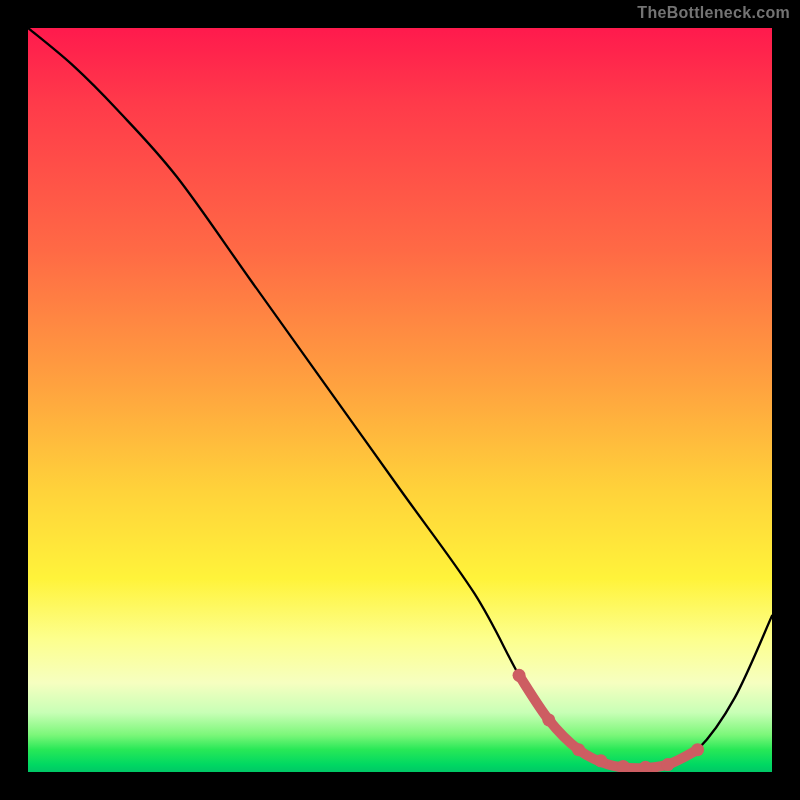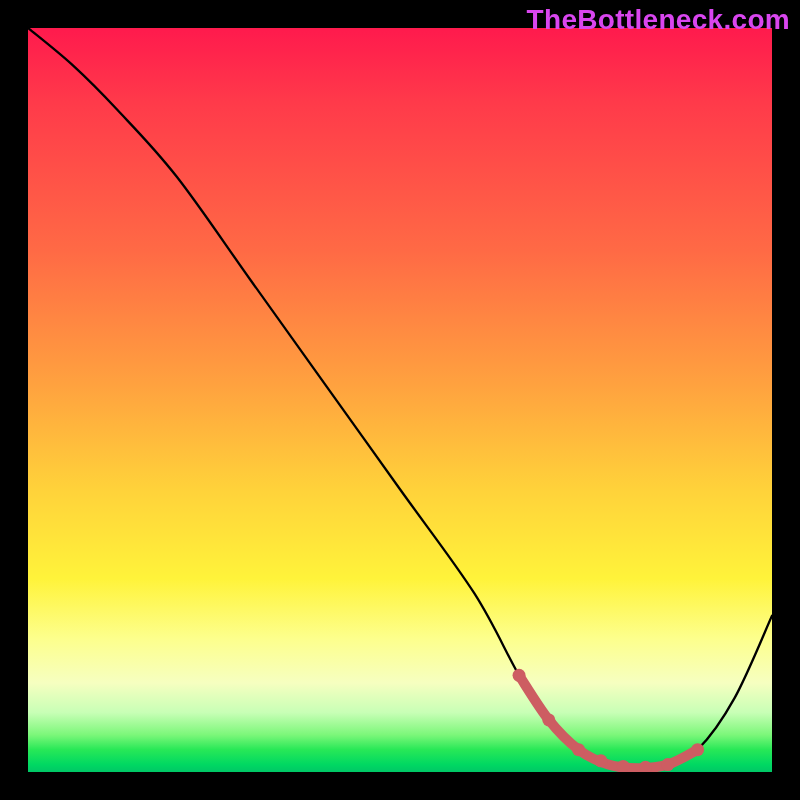--- a/index.html
+++ b/index.html
@@ -14,22 +14,22 @@
   .frame {
     position: relative;
     width: 800px;
     height: 800px;
     background: #000;
   }
   .watermark {
     position: absolute;
     top: 4px;
     right: 10px;
-    color: #d946ef;
-    font-size: 28px;
+    color: #737373;
+    font-size: 16px;
     font-weight: 600;
     letter-spacing: 0.3px;
     z-index: 5;
   }
   .plot {
     position: absolute;
     left: 28px;
     top: 28px;
     width: 744px;
     height: 744px;

